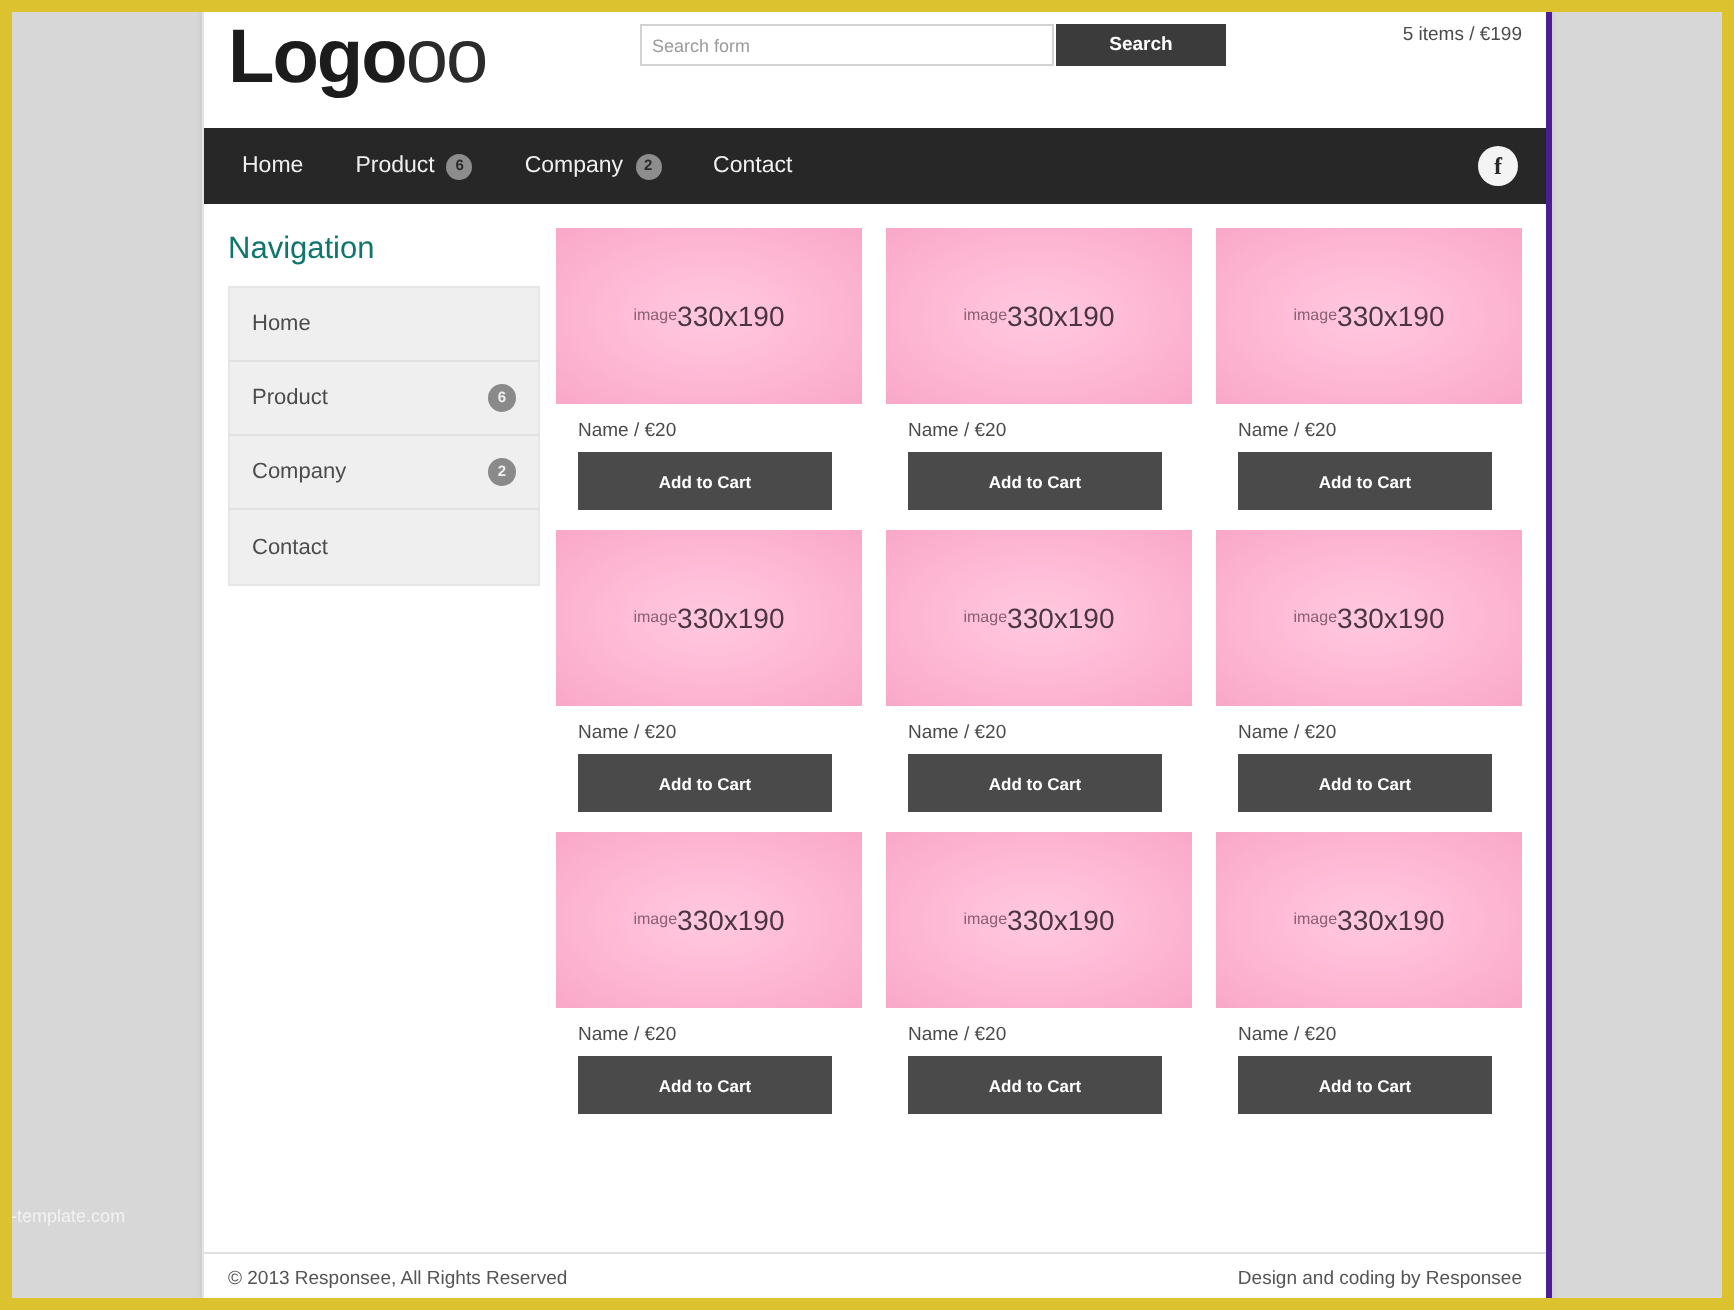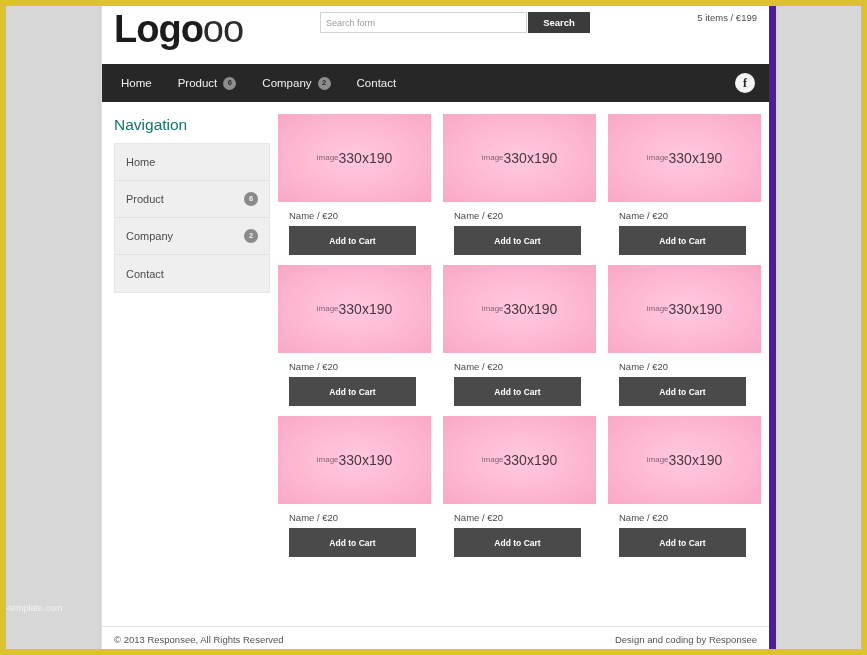--- a/index.html
+++ b/index.html
@@ -18,21 +18,21 @@
   }
 
   
   #page {
     position: absolute;
     left: 95px;
     top: -6px;
     width: 675px;
     background: #ffffff;
     border-left: 1px solid #e3e3e3;
-    border-right: 7px solid #4c1d95;
+    border-right: 3px solid #4c1d95;
     box-shadow: 0 0 3px rgba(0,0,0,.08);
   }
 
   
   #header {
     height: 64px;
     position: relative;
     background: #fff;
   }
   #logo {
@@ -61,21 +61,21 @@
     border: 1px solid #d2d2d2;
     background: #fff;
     font-size: 9px;
     color: #8b8b8b;
     padding: 0 5px;
     font-family: "Liberation Sans", sans-serif;
     outline: none;
   }
   #search-input::placeholder { color: #9b9b9b; }
   #search-button {
-    width: 62px;
+    width: 85px;
     height: 21px;
     margin-left: 1px;
     background: #3b3b3b;
     border: none;
     color: #fff;
     font-size: 9.5px;
     font-weight: bold;
     cursor: pointer;
     font-family: "Liberation Sans", sans-serif;
   }

